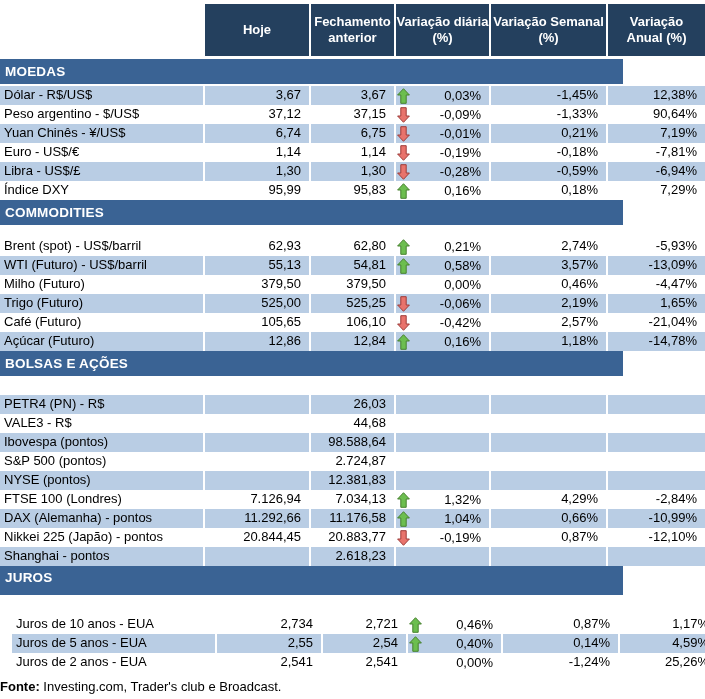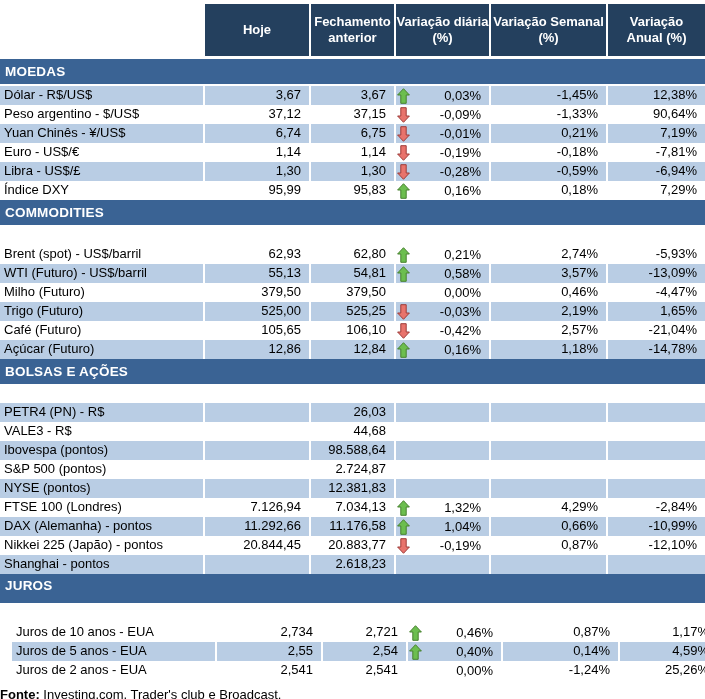--- a/index.html
+++ b/index.html
@@ -29,35 +29,35 @@
     font-size: 13px;
     line-height: 16px;
     display: flex; align-items: center; justify-content: center;
     text-align: center;
     white-space: pre-line;
   }
   .thead .corner { background: transparent; }
 
   
   .section-bar {
-    width: 705px;
+    width: 623px;
     height: 25px;
     background: var(--section-bg);
     color: var(--header-text);
     font-weight: bold;
     font-size: 13.5px;
     line-height: 25px;
     padding-left: 5px;
     letter-spacing: .2px;
   }
   .section-bar.tall { height: 29px; line-height: 24px; }
 
   .rows { width: 687px; }
   .gap2  { margin-top: 2px; }
-  .gap12 { margin-top: 20px; }
+  .gap12 { margin-top: 12px; }
   .gap9  { margin-top: 19px; }
   .gap5  { margin-top: 20px; padding-left: 12px; }
 
   
   .row { height: 19px; font-size: 13px; line-height: 18px; background: #fff; }
   .row.shade > div { background: var(--row-shade); }
   .row > div { height: 100%; overflow: hidden; }
   .cell.label { padding-left: 4px; white-space: nowrap; }
   .cell.num { text-align: right; padding-right: 8px; white-space: nowrap; }
   .cell.diaria { display: flex; align-items: center; padding-right: 8px; justify-content: space-between; }
@@ -230,21 +230,21 @@
         <div class="grid row shade">
           <div class="cell label"><span class="val">Trigo (Futuro)</span></div>
           <div class="cell num"><span class="val">525,00</span></div>
           <div class="cell num"><span class="val">525,25</span></div>
           <div class="cell diaria">
             <span class="arrow">
               <svg width="13" height="16" viewBox="0 0 13 16">
                 <path d="M6.5 15.3 L12.4 9 L9.2 9 L9.2 0.7 L3.8 0.7 L3.8 9 L0.6 9 Z" fill="#E8736C" stroke="#9E3B38" stroke-width="1"></path>
               </svg>
             </span>
-            <span class="val">-0,03%</span>
+            <span class="val">-0,06%</span>
           </div>
           <div class="cell num"><span class="val">2,19%</span></div>
           <div class="cell num"><span class="val">1,65%</span></div>
         </div>
         <div class="grid row">
           <div class="cell label"><span class="val">Café (Futuro)</span></div>
           <div class="cell num"><span class="val">105,65</span></div>
           <div class="cell num"><span class="val">106,10</span></div>
           <div class="cell diaria">
             <span class="arrow">

